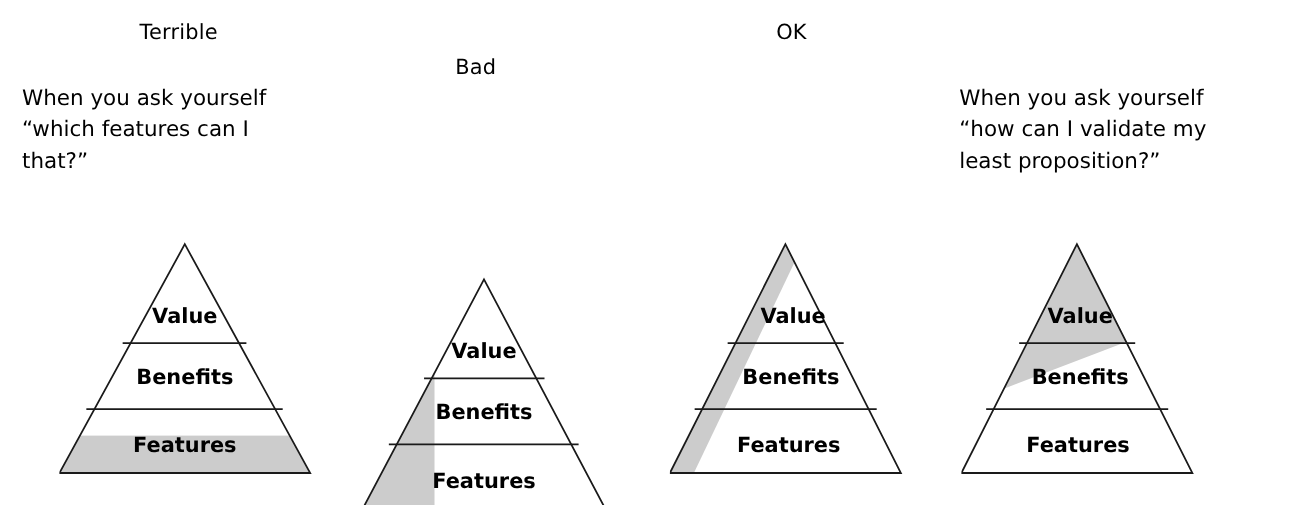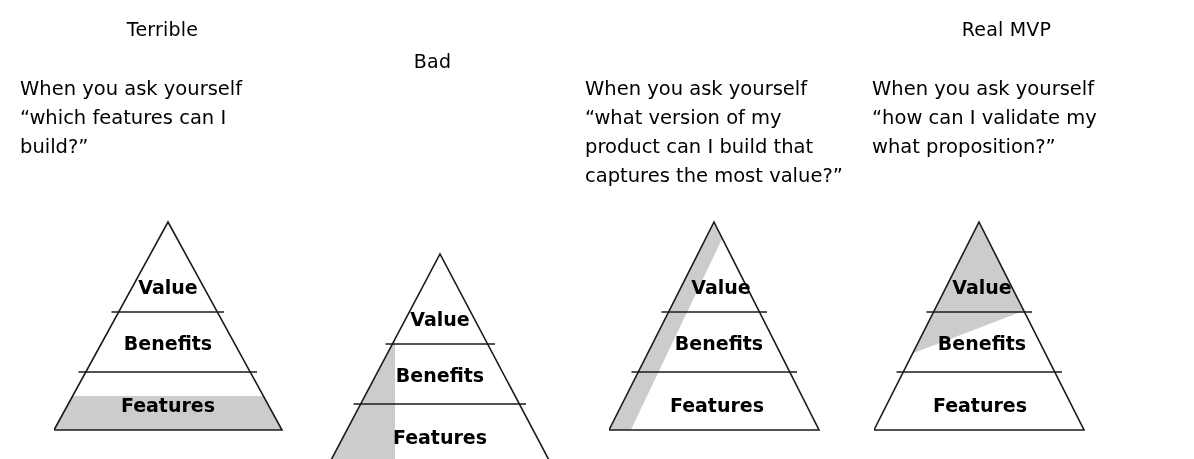--- a/index.html
+++ b/index.html
@@ -89,21 +89,21 @@
     stroke-width: 1.6;
   }
 </style>
 </head>
 <body>
 
 <div class="board">
 
   <div class="column col-0">
     <div class="col-title">Terrible</div>
-    <div class="col-body">When you ask yourself “which features can I build?”</div>
+    <div class="col-body">When you ask yourself “which features can I that?”</div>
     <div class="pyramid-wrap">
       <svg class="pyr-svg" width="240" height="224" viewBox="0 0 240 224">
         <defs>
           <clipPath id="clip-p0">
             <polygon points="114,8 228,216 0,216"></polygon>
           </clipPath>
         </defs>
 
         <g clip-path="url(#clip-p0)">
           <rect x="-10" y="182" width="260" height="40" fill="#cccccc"></rect>
@@ -138,21 +138,21 @@
         <line class="pyr-divider" x1="55.5" y1="98" x2="165" y2="98"></line>
         <line class="pyr-divider" x1="23.5" y1="158" x2="196" y2="158"></line>
         <text class="tier-label" x="110" y="74">Value</text>
         <text class="tier-label" x="110" y="130">Benefits</text>
         <text class="tier-label" x="110" y="192">Features</text>
       </svg>
     </div>
   </div>
 
   <div class="column col-2">
-    <div class="col-body">When you ask yourself “what version of my product can I build that captures the most value?”</div>
+    <div class="col-title">OK</div>
     <div class="pyramid-wrap">
       <svg class="pyr-svg" width="225" height="224" viewBox="0 0 225 224">
         <defs>
           <clipPath id="clip-p2">
             <polygon points="105,8 210,216 0,216"></polygon>
           </clipPath>
         </defs>
 
         <g clip-path="url(#clip-p2)">
           <polygon points="100,2 124,2 18,224 -14,224" fill="#cccccc"></polygon>
@@ -161,22 +161,21 @@
         <line class="pyr-divider" x1="52.5" y1="98" x2="158" y2="98"></line>
         <line class="pyr-divider" x1="22.5" y1="158" x2="188" y2="158"></line>
         <text class="tier-label" x="112" y="74">Value</text>
         <text class="tier-label" x="110" y="130">Benefits</text>
         <text class="tier-label" x="108" y="192">Features</text>
       </svg>
     </div>
   </div>
 
   <div class="column col-3">
-    <div class="col-title">Real MVP</div>
-    <div class="col-body">When you ask yourself “how can I validate my what proposition?”</div>
+    <div class="col-body">When you ask yourself “how can I validate my least proposition?”</div>
     <div class="pyramid-wrap">
       <svg class="pyr-svg" width="225" height="224" viewBox="0 0 225 224">
         <defs>
           <clipPath id="clip-p3">
             <polygon points="105,8 210,216 0,216"></polygon>
           </clipPath>
         </defs>
 
         <g clip-path="url(#clip-p3)">
           <polygon points="105,0 152,96 -10,158 -10,0" fill="#cccccc"></polygon>

